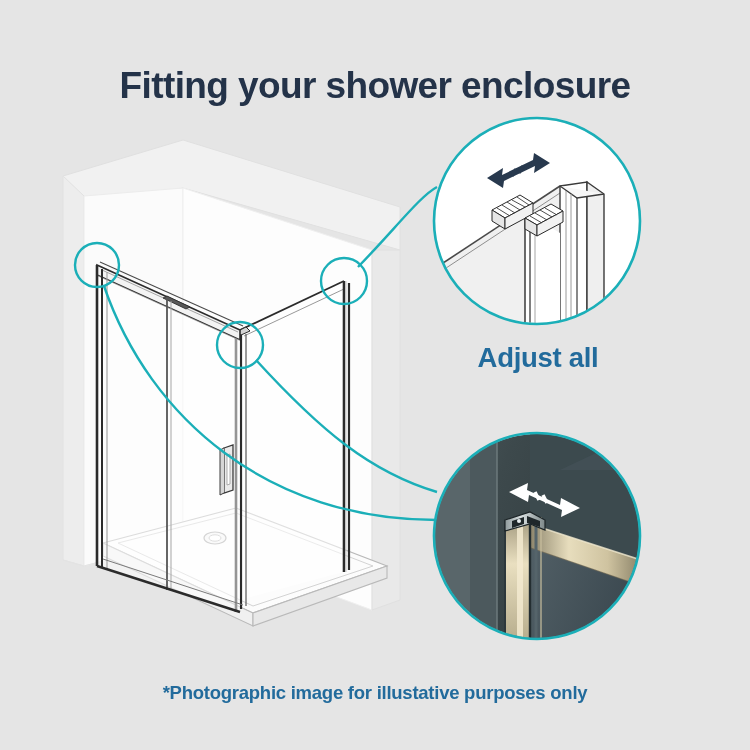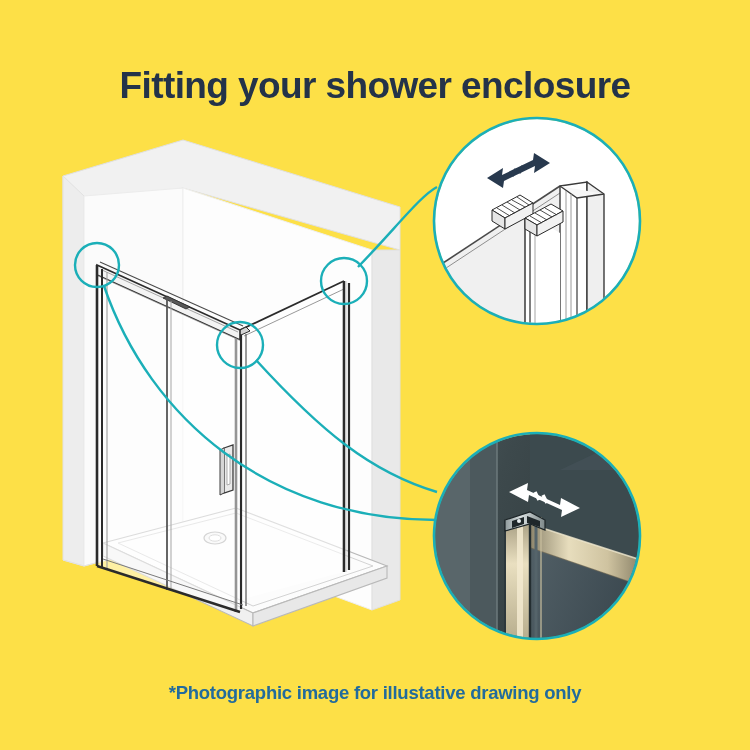--- a/index.html
+++ b/index.html
@@ -7,21 +7,21 @@
     padding: 0;
     background: #ffffff;
   }
   body {
     font-family: "Liberation Sans", sans-serif;
   }
   #page {
     position: relative;
     width: 750px;
     height: 750px;
-    background: #fde047;
+    background: #e5e5e5;
     overflow: hidden;
   }
   #page-title {
     position: absolute;
     left: 0;
     top: 40px;
     width: 750px;
     text-align: center;
     font-size: 37px;
     font-weight: bold;
@@ -285,19 +285,19 @@
         <g stroke="#ffffff" stroke-width="3.4" fill="none">
           <path d="M535,492 L539,500"></path>
           <path d="M543,495 L547,503"></path>
         </g>
       </g>
       <circle cx="537" cy="536" r="103" fill="none" stroke="#1BAFB8" stroke-width="2.6"></circle>
     </g>
   </svg>
 
   <div id="callout-text">
-    <br>
+    <span>Adjust all</span><br>
   </div>
 
-  <div id="footnote">*Photographic image for illustative drawing only</div>
+  <div id="footnote">*Photographic image for illustative purposes only</div>
 
   <span class="vis-hidden">Isometric line drawing of a corner shower enclosure with sliding door, shower tray and drain</span>
 </div>
 
 </body></html>

